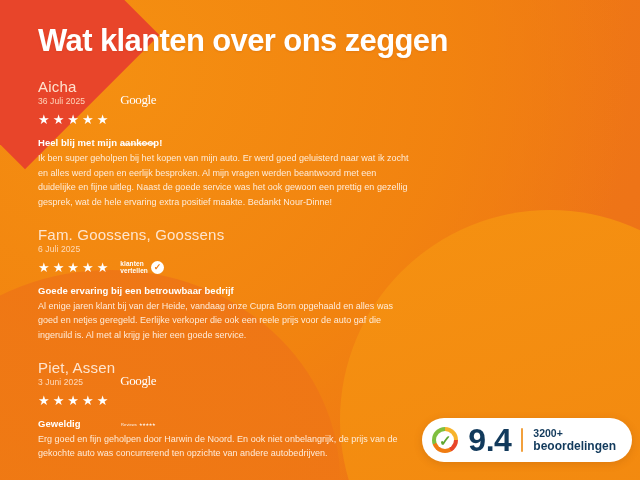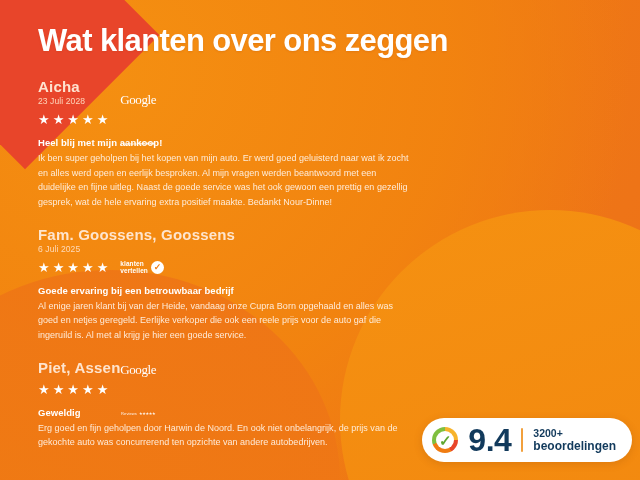--- a/index.html
+++ b/index.html
@@ -140,21 +140,21 @@
     letter-spacing:-.6px;
     white-space:nowrap;
     text-shadow:0 1px 2px rgba(160,60,0,.18);
   }
 
   .reviews { position:absolute; top:78px; left:38px; width:400px; }
   .review { margin-bottom:16px; }
   .review:nth-child(2) { margin-top:4px; }
 
   .rv-name {
-    color:#FFE9D6; font-size:15px; font-weight:bold;
+    color:#FFE9D6; font-size:15px; font-weight:normal;
     letter-spacing:.2px; line-height:1.15; opacity:.96;
   }
   .rv-date {
     color:#FFE0C6; font-size:8.5px; letter-spacing:.1px;
     margin-top:1px; opacity:.92;
   }
   .rv-meta {
     display:flex; align-items:center; gap:12px;
     margin-top:5px; height:17px;
   }
@@ -256,21 +256,21 @@
 </div>
 
 <div id="content">
 
   <div class="headline">Wat klanten over ons zeggen</div>
 
   <div class="reviews">
 
     <div class="review">
       <div class="rv-name">Aicha</div>
-      <div class="rv-date">23 Juli 2028</div>
+      <div class="rv-date">36 Juli 2025</div>
       <div class="rv-meta">
         <div class="stars">
           <span class="star">★</span>
           <span class="star">★</span>
           <span class="star">★</span>
           <span class="star">★</span>
           <span class="star">★</span>
         </div>
         <div class="google-badge">
           <span class="google-word">Google</span>
@@ -302,20 +302,21 @@
           </span>
           <span class="kv-circle">✓</span>
         </div>
       </div>
       <div class="rv-title">Goede ervaring bij een betrouwbaar bedrijf</div>
       <div class="rv-body">Al enige jaren klant bij van der Heide, vandaag onze Cupra Born opgehaald en alles was goed en netjes geregeld. Eerlijke verkoper die ook een reele prijs voor de auto gaf die ingeruild is. Al met al krijg je hier een goede service.</div>
     </div>
 
     <div class="review">
       <div class="rv-name">Piet, Assen</div>
+      <div class="rv-date">3 Juni 2025</div>
       <div class="rv-meta">
         <div class="stars">
           <span class="star">★</span>
           <span class="star">★</span>
           <span class="star">★</span>
           <span class="star">★</span>
           <span class="star">★</span>
         </div>
         <div class="google-badge">
           <span class="google-word">Google</span>

